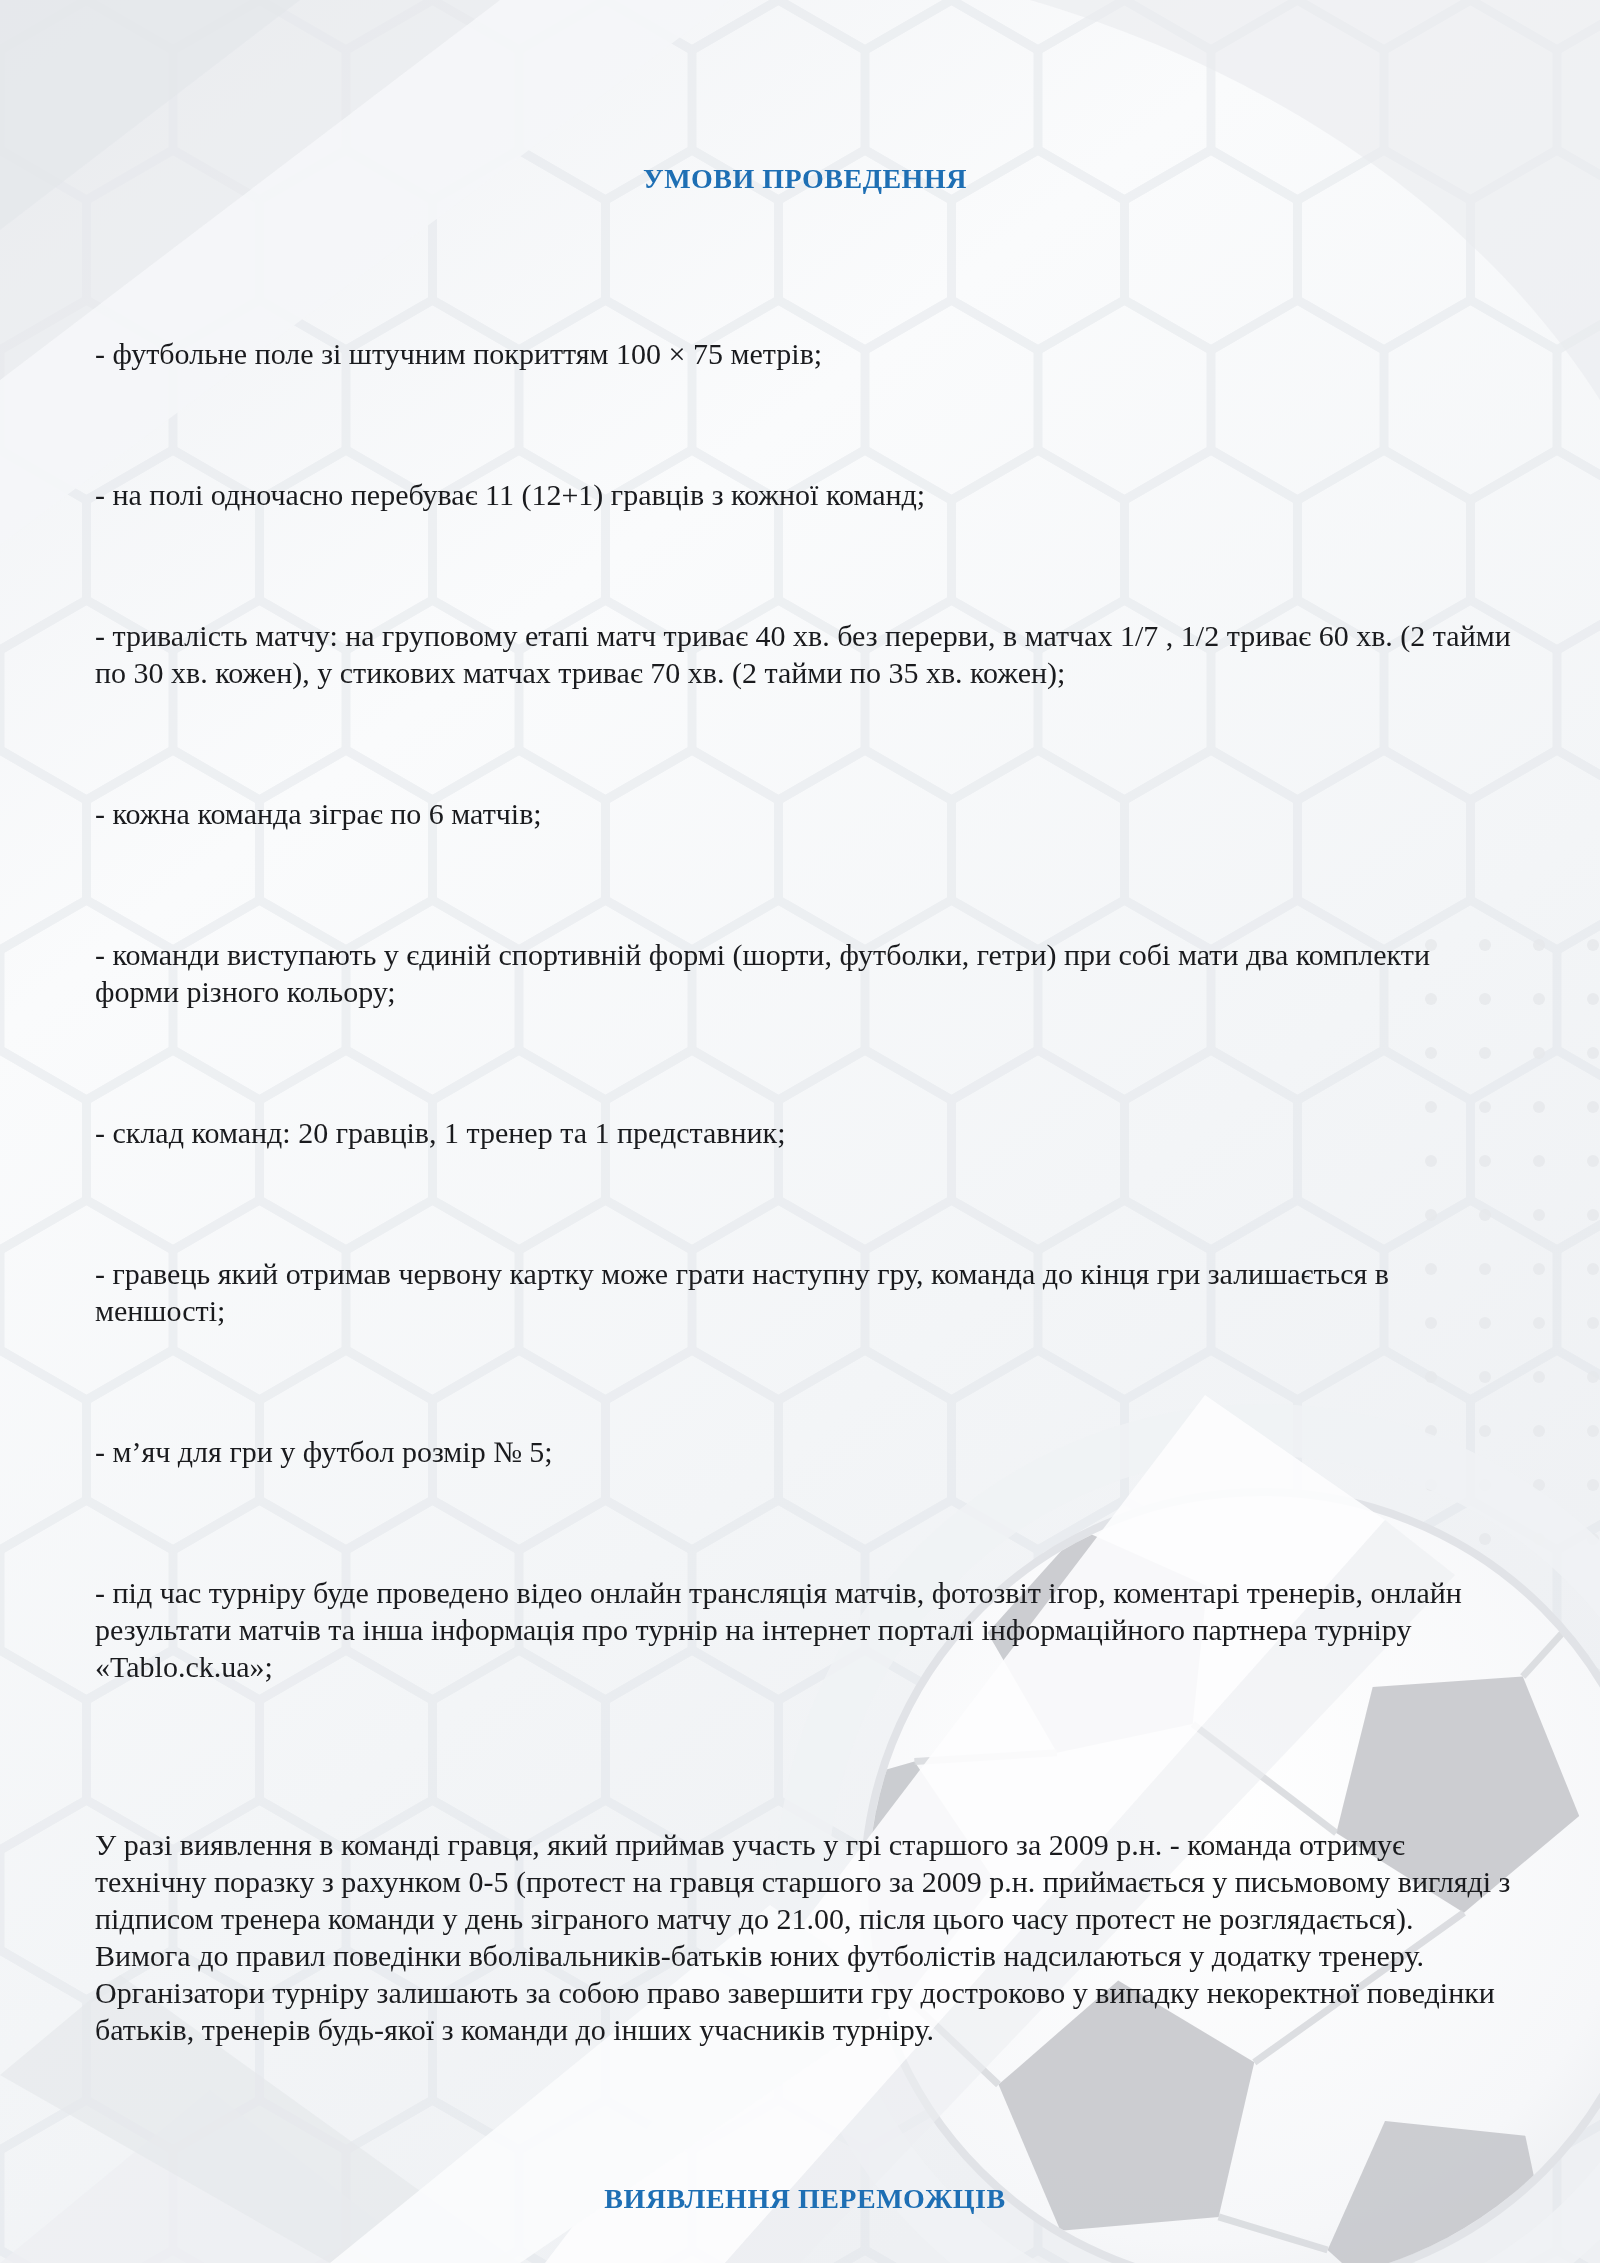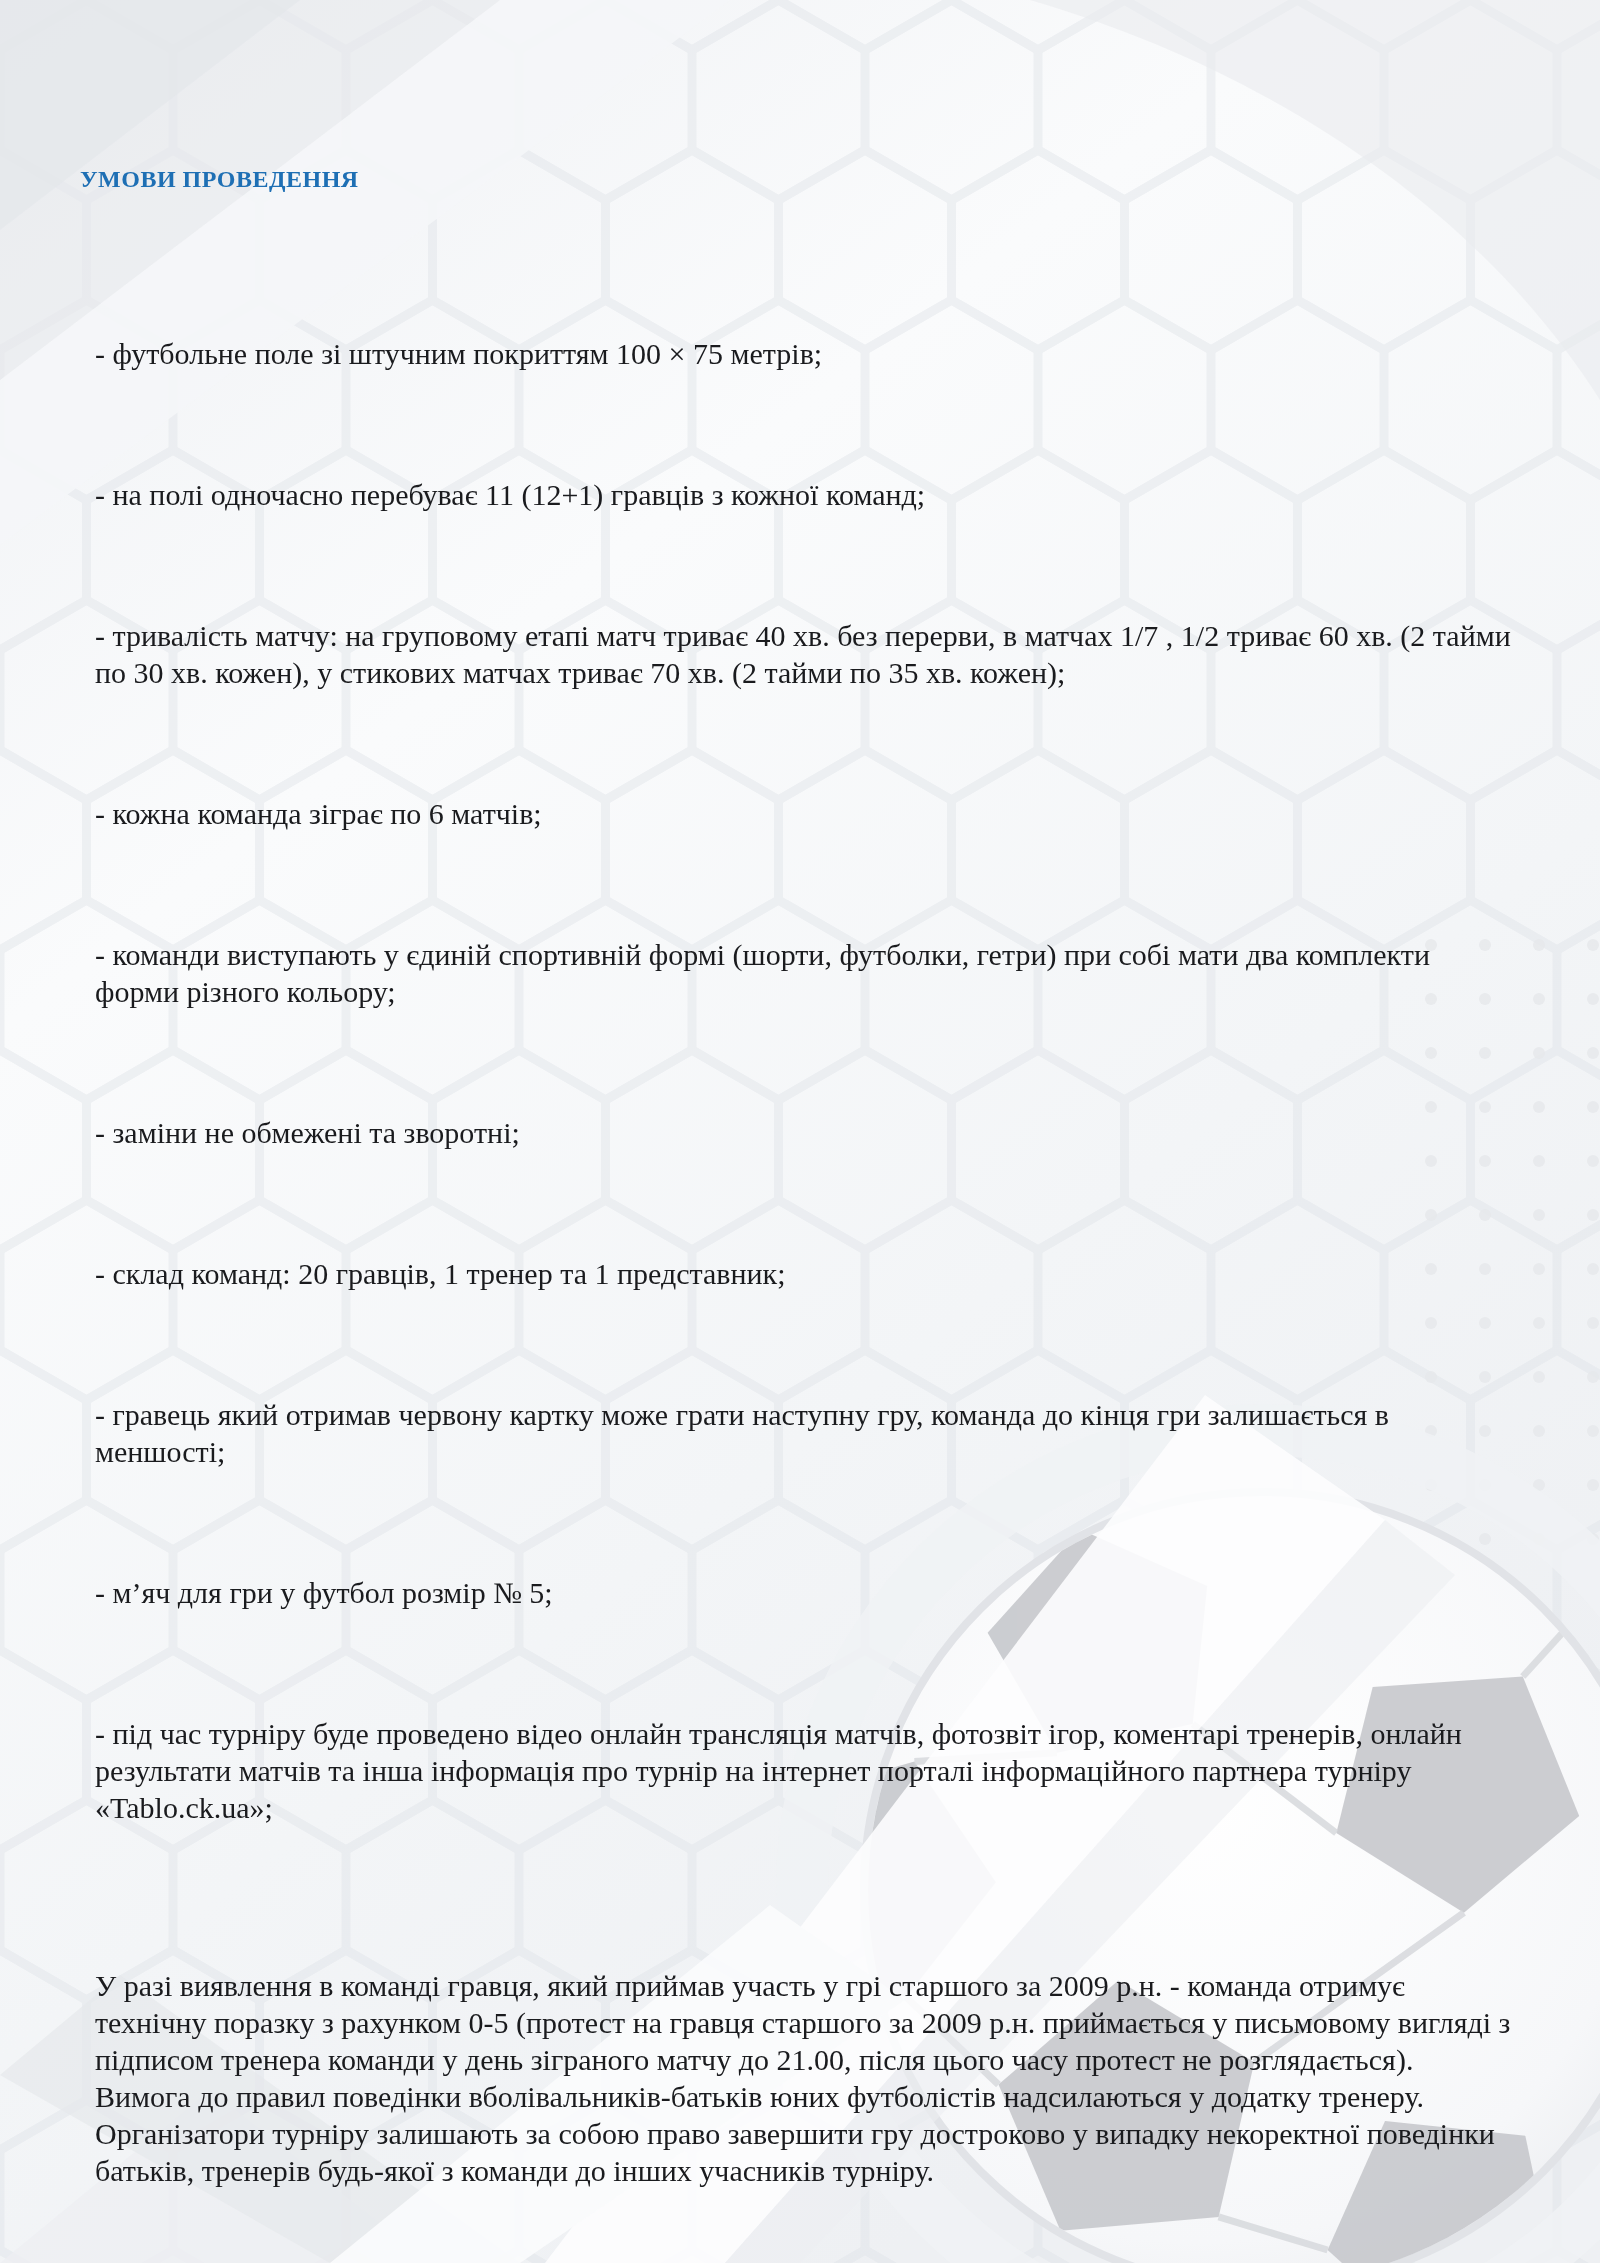--- a/index.html
+++ b/index.html
@@ -13,22 +13,22 @@
   .bg{
     position:absolute;inset:0;z-index:0;
   }
   .content{
     position:absolute;z-index:1;
     left:80px;right:70px;top:46px;
     font-size:30px;line-height:37px;
     white-space:pre-wrap;
   }
   .doc-heading{
-    font-size:24px;line-height:44px;
-    font-weight:bold;
+    font-size:28px;line-height:44px;
+    font-weight:bold;text-align:center;
     color:var(--accent,#1e6fb4);
     margin:0 0 8px 0;
     letter-spacing:.5px;
   }
   .doc-heading.second{
     margin:4px 0 6px 0;line-height:42px;
   }
   p{margin:15px;}
 </style>
 </head>
@@ -114,21 +114,20 @@
 
 <div class="content">
 
   <h1 class="doc-heading">УМОВИ ПРОВЕДЕННЯ</h1>
 
   <p>- футбольне поле зі штучним покриттям 100 × 75 метрів;</p>
   <p>- на полі одночасно перебуває 11 (12+1) гравців з кожної команд;</p>
   <p>- тривалість матчу: на груповому етапі матч триває 40 хв. без перерви, в матчах 1/7 , 1/2 триває 60 хв. (2 тайми по 30 хв. кожен), у стикових матчах триває 70 хв. (2 тайми по 35 хв. кожен);</p>
   <p>- кожна команда зіграє по 6 матчів;</p>
   <p>- команди виступають у єдиній спортивній формі (шорти, футболки, гетри) при собі мати два комплекти форми різного кольору;</p>
-  <p>- заміни не обмежені та зворотні;</p>
   <p>- склад команд: 20 гравців, 1 тренер та 1 представник;</p>
   <p>- гравець який отримав червону картку може грати наступну гру, команда до кінця гри залишається в меншості;</p>
   <p>- м’яч для гри у футбол розмір № 5;</p>
   <p>- під час турніру буде проведено відео онлайн трансляція матчів, фотозвіт ігор, коментарі тренерів, онлайн результати матчів та інша інформація про турнір на інтернет порталі інформаційного партнера турніру «Tablo.ck.ua»;</p>
 
   <p>У разі виявлення в команді гравця, який приймав участь у грі старшого за 2009 р.н. - команда отримує технічну поразку з рахунком 0-5 (протест на гравця старшого за 2009 р.н. приймається у письмовому вигляді з підписом тренера команди у день зіграного матчу до 21.00, після цього часу протест не розглядається). Вимога до правил поведінки вболівальників-батьків юних футболістів надсилаються у додатку тренеру. Організатори турніру залишають за собою право завершити гру достроково у випадку некоректної поведінки батьків, тренерів будь-якої з команди до інших учасників турніру.</p>
 
   <h2 class="doc-heading second">ВИЯВЛЕННЯ ПЕРЕМОЖЦІВ</h2>
 
   

